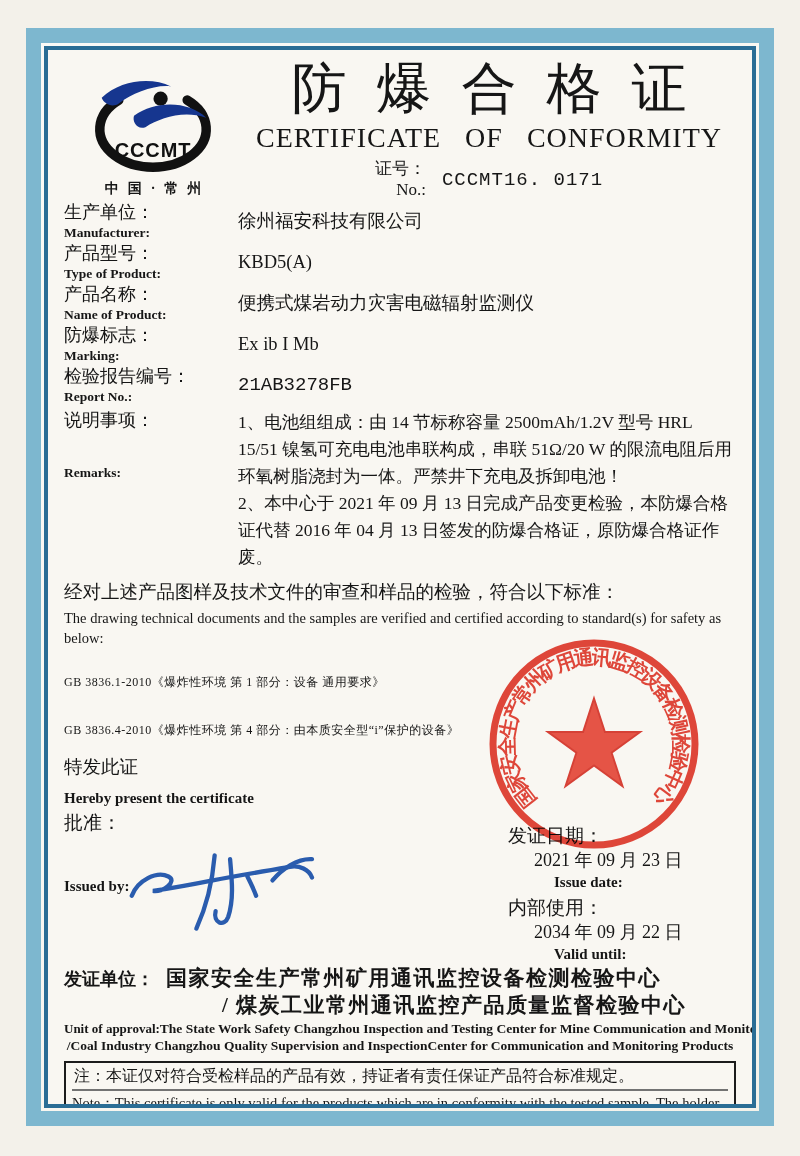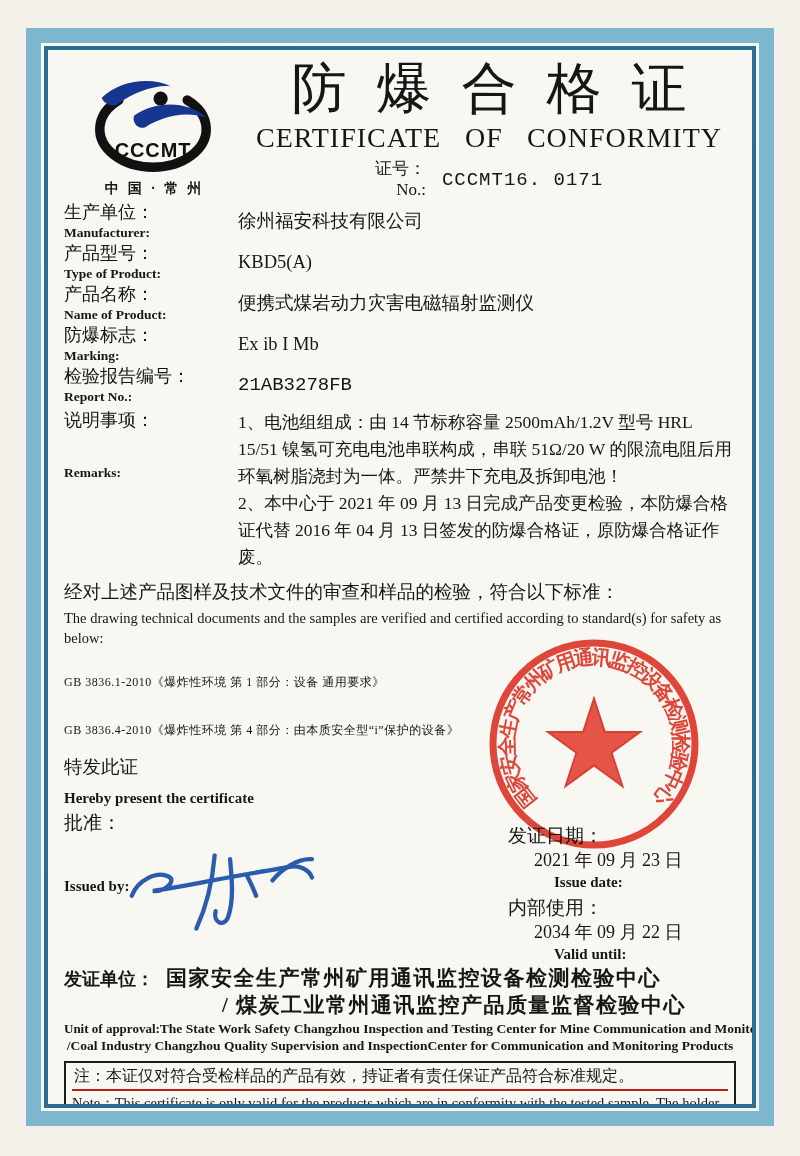--- a/index.html
+++ b/index.html
@@ -67,21 +67,21 @@
   .issuer-row{display:flex;align-items:baseline;gap:12px;}
   .issuer-label{font-size:18px;font-weight:700;white-space:nowrap;}
   .issuer-name{font-size:21px;font-weight:700;letter-spacing:1.5px;white-space:nowrap;}
   .issuer-name2{font-size:21px;font-weight:700;letter-spacing:1.5px;margin-left:158px;line-height:27px;}
   .issuer-en-row{display:flex;align-items:baseline;margin-top:2px;}
   .issuer-en-label{font-size:13px;font-weight:600;white-space:nowrap;}
   .issuer-en-name{font-size:13.5px;font-weight:700;white-space:nowrap;}
   .issuer-en2{font-size:13.5px;font-weight:700;text-align:center;line-height:17px;}
   
   .notebox{border:2px solid #1c1c1c;margin-top:7px;padding:0 6px 3px 6px;}
-  .note-zh{font-size:16px;line-height:21px;font-weight:500;padding:2px 0 3px 2px;border-bottom:2px solid #b91c1c;}
+  .note-zh{font-size:16px;line-height:21px;font-weight:500;padding:2px 0 3px 2px;border-bottom:2px solid #737373;}
   .note-en{font-size:14.5px;line-height:18px;padding-top:3px;}
 </style>
 </head>
 <body>
 
 <div class="frame-light">
   <div class="frame-dark">
     <div class="content">
 
       <div class="header">

